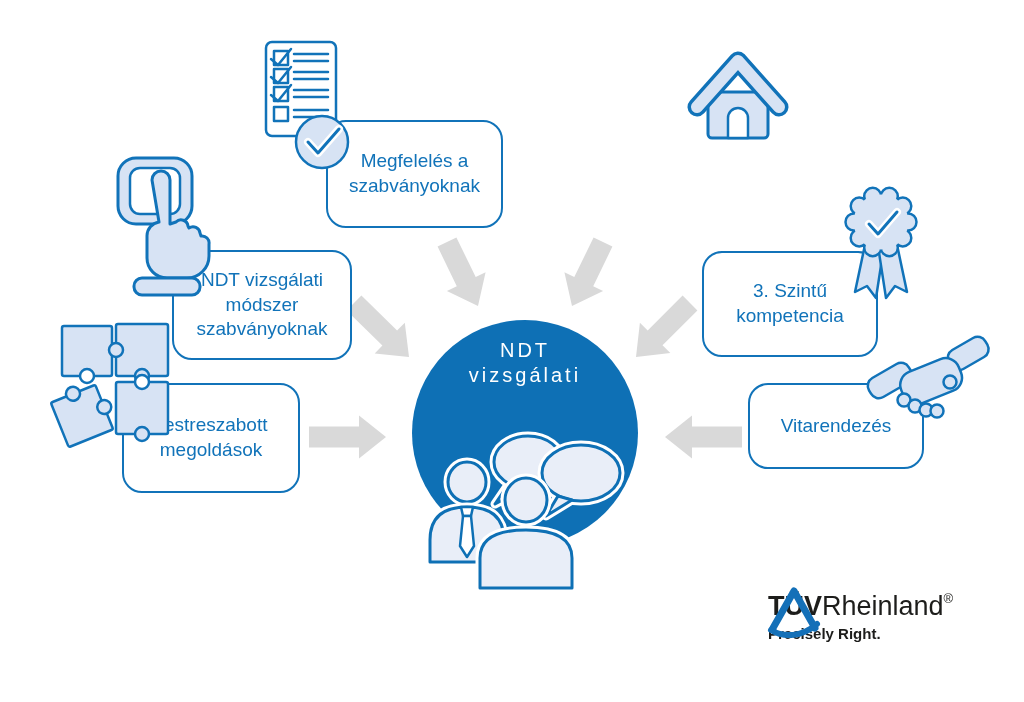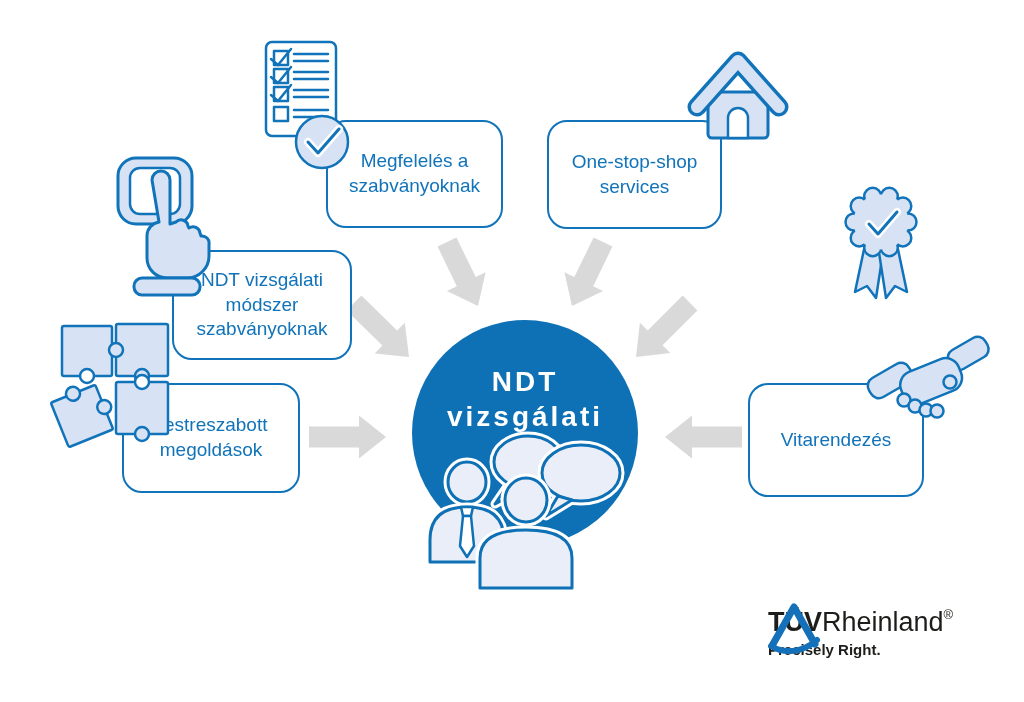--- a/index.html
+++ b/index.html
@@ -13,22 +13,22 @@
   }
   html,body{margin:0;padding:0;background:#fff;}
   .stage{position:relative;width:1024px;height:702px;background:#fff;overflow:hidden;
          font-family:"Liberation Sans",sans-serif;}
   .stage svg{position:absolute;overflow:visible;}
   #arrows{left:0;top:0;z-index:1;}
   .arrow{fill:var(--arrow-gray);}
 
   .center-circle{position:absolute;left:412px;top:320px;width:226px;height:226px;
     border-radius:50%;background:var(--primary-blue);z-index:2;}
-  .center-title{margin-top:44px;text-align:center;color:#fff;font-weight:bold;
-    font-size:28px;letter-spacing:3px;line-height:1.25;}
+  .center-title{margin-top:18px;text-align:center;color:#fff;font-weight:normal;
+    font-size:20px;letter-spacing:3px;line-height:1.25;}
 
   #people-icon{left:406px;top:410px;width:240px;height:192px;z-index:3;}
 
   .node-box{position:absolute;z-index:4;border:2px solid var(--stroke-blue);
     border-radius:20px;background:#fff;color:var(--stroke-blue);
     display:flex;align-items:center;justify-content:center;text-align:center;
     font-size:19px;line-height:1.3;padding:17px 14px;box-sizing:border-box;}
 
   .icon-svg{z-index:5;}
 
@@ -48,21 +48,21 @@
   .main.white{fill:#fff;stroke-width:2.5;}
   .halo-line{fill:none;stroke:#fff;stroke-width:8;stroke-linecap:round;stroke-linejoin:round;}
   .roof-outer{fill:none;stroke:var(--stroke-blue);stroke-width:19;stroke-linecap:round;
     stroke-linejoin:round;}
   .roof-inner{fill:none;stroke:var(--icon-fill);stroke-width:12;stroke-linecap:round;
     stroke-linejoin:round;}
   .petal{fill:var(--icon-fill);stroke:var(--stroke-blue);stroke-width:2.5;}
   .petal-cover{fill:var(--icon-fill);stroke:none;}
 
   
-  .logo{position:absolute;left:768px;top:600px;z-index:4;display:flex;
+  .logo{position:absolute;left:768px;top:584px;z-index:4;display:flex;
     align-items:flex-start;gap:9px;color:var(--logo-text);}
   .logo-tri{width:52px;height:56px;flex:0 0 auto;}
   .brand{font-size:27px;line-height:1.1;white-space:nowrap;margin-top:8px;}
   .brand .b{font-weight:700;}
   .brand .r{font-weight:400;}
   .brand sup{font-size:13px;position:relative;top:-2px;}
   .tagline{font-size:15px;font-weight:700;margin-top:3px;}
 </style>
 </head>
 <body>
@@ -122,30 +122,30 @@
       <ellipse class="halo" cx="120" cy="90" rx="21" ry="22"></ellipse>
       <ellipse class="main" cx="120" cy="90" rx="21" ry="22"></ellipse>
       <path class="halo" d="M74,178 V148 Q74,120 120,120 Q166,120 166,148 V178 Z"></path>
       <path class="main" d="M74,178 V148 Q74,120 120,120 Q166,120 166,148 V178 Z"></path>
     </g>
   </svg>
 
   <div class="node-box" style="left:326px;top:120px;width:177px;height:108px">
     <span>Megfelelés a szabványoknak</span>
   </div>
-  <div class="node-box" style="left:547px;top:120px;width:175px;height:109px">
-    <span>One-stop-shop services</span>
-  </div>
   <div class="node-box" style="left:172px;top:250px;width:180px;height:110px">
     <span>NDT vizsgálati módszer szabványoknak</span>
   </div>
+  <div class="node-box" style="left:702px;top:251px;width:176px;height:106px">
+    <span>3. Szintű kompetencia</span>
+  </div>
   <div class="node-box" style="left:122px;top:383px;width:178px;height:110px">
     <span>Testreszabott megoldások</span>
   </div>
-  <div class="node-box" style="left:748px;top:383px;width:176px;height:114px">
+  <div class="node-box" style="left:748px;top:383px;width:176px;height:86px">
     <span>Vitarendezés</span>
   </div>
 
   <svg class="icon-svg" style="left:256px;top:34px" width="104" height="136" viewBox="0 0 104 136">
     <rect class="ic-white" x="10" y="8" width="70" height="94" rx="6"></rect>
     <rect class="ic-white" x="18" y="17" width="14" height="14"></rect>
     <path class="ic-line" d="M15,25 l7,6 l13,-16"></path>
     <path class="ic-line" d="M38,20 H72 M38,27 H72"></path>
     <rect class="ic-white" x="18" y="35" width="14" height="14"></rect>
     <path class="ic-line" d="M15,43 l7,6 l13,-16"></path>

